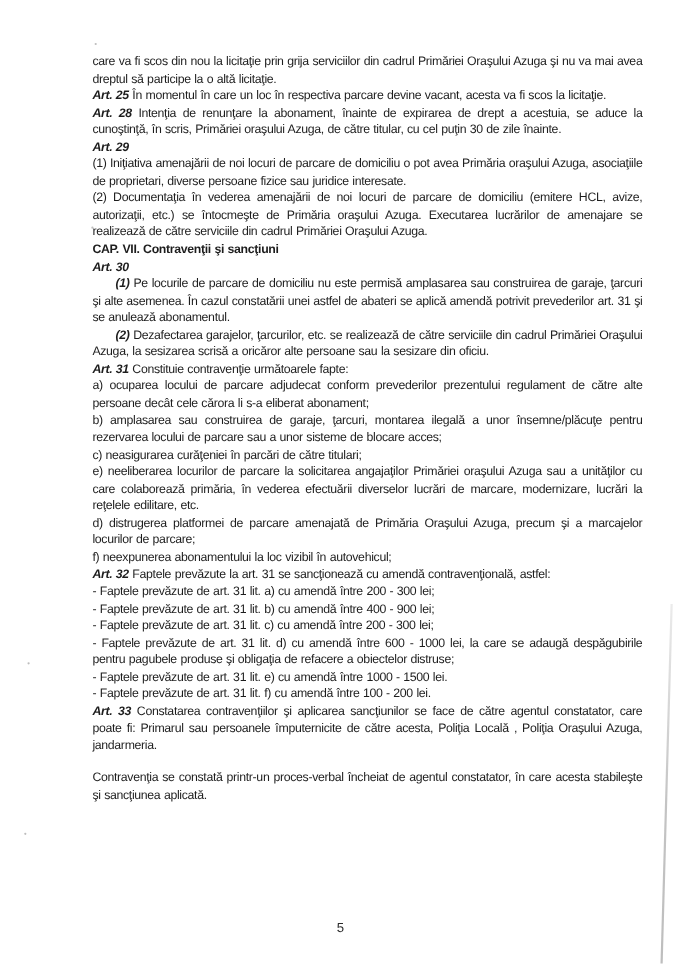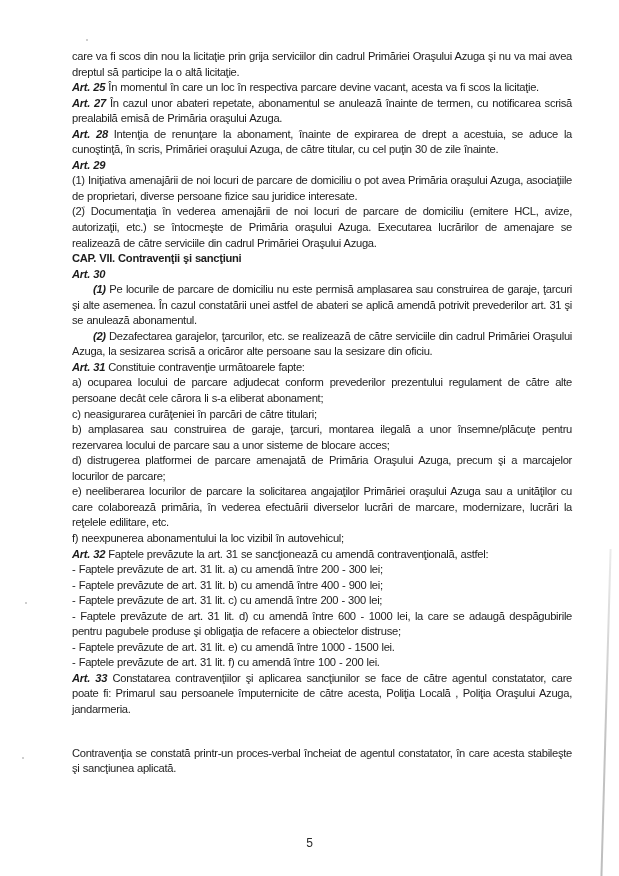--- a/index.html
+++ b/index.html
@@ -9,35 +9,35 @@
     position: relative;
     overflow: hidden;
     font-family: "Liberation Sans", sans-serif;
   }
   .page {
     position: absolute; inset: 0;
     background: #ffffff;
   }
   .content {
     position: absolute;
-    left: 72px; top: 49px; width: 500px;
+    left: 84px; top: 49px; width: 500px;
     color: #1d1d1d;
   }
   .para {
     margin: 0;
     text-align: justify;
     font-size: 11.2px;
     line-height: 15.55px;
     letter-spacing: -0.3px;
     word-spacing: 0.4px;
   }
   .para .bi { font-weight: bold; font-style: italic; }
   .para .b  { font-weight: bold; margin-top: 23px; }
   .para.indent { text-indent: 21px; }
-  .para.spaced { margin-top: 28px; }
+  .para.spaced { margin-top: 14px; }
   .page-number {
     position: absolute;
     top: 836px; left: 0; right: 0;
     text-align: center;
     font-size: 12px;
     color: #2a2a2a;
   }
   .speck {
     position: absolute;
     width: 2px; height: 2px;
@@ -58,35 +58,34 @@
     opacity: 0.8;
   }
 </style>
 </head>
 <body>
 
 <div class="page">
   <div class="content">
       <p class="para"><span>care va fi scos din nou la licitaţie prin grija serviciilor din cadrul Primăriei Oraşului Azuga şi nu va mai avea dreptul să participe la o altă licitaţie.</span></p>
       <p class="para"><span class="bi">Art. 25</span><span> În momentul în care un loc în respectiva parcare devine vacant, acesta va fi scos la licitaţie.</span></p>
-      <p class="para"><span class="bi">Art. 27</span><span> În cazul unor abateri repetate, abonamentul se anulează  înainte de termen, cu notificarea scrisă prealabilă emisă de Primăria oraşului Azuga.</span></p>
       <p class="para"><span class="bi">Art. 28</span><span> Intenţia de renunţare la abonament, înainte de expirarea de drept a acestuia, se aduce la cunoştinţă, în scris, Primăriei oraşului Azuga, de către titular, cu cel puţin 30 de zile înainte.</span></p>
       <p class="para"><span class="bi">Art. 29</span></p>
       <p class="para"><span>(1)  Iniţiativa amenajării de noi locuri de parcare de domiciliu o pot avea Primăria oraşului Azuga, asociaţiile de proprietari, diverse persoane fizice sau juridice interesate.</span></p>
       <p class="para"><span>(2) Documentaţia în vederea amenajării de noi locuri de parcare de domiciliu (emitere HCL, avize, autorizaţii, etc.) se întocmeşte de Primăria oraşului Azuga. Executarea lucrărilor de amenajare se realizează de către serviciile din cadrul Primăriei Oraşului Azuga.</span></p>
       <p class="para"><span class="b">CAP. VII. Contravenţii şi sancţiuni</span></p>
       <p class="para"><span class="bi">Art. 30</span></p>
       <p class="para indent"><span class="bi">(1)</span><span> Pe locurile de parcare de domiciliu nu este permisă amplasarea sau construirea de garaje, ţarcuri şi alte asemenea. În cazul constatării unei astfel de abateri se aplică amendă potrivit prevederilor art. 31 şi se anulează abonamentul.</span></p>
       <p class="para indent"><span class="bi">(2)</span><span> Dezafectarea garajelor, ţarcurilor, etc. se realizează de către serviciile din cadrul Primăriei Oraşului Azuga, la sesizarea scrisă a oricăror alte persoane sau la sesizare din oficiu.</span></p>
       <p class="para"><span class="bi">Art. 31</span><span> Constituie contravenţie următoarele fapte:</span></p>
       <p class="para"><span>a) ocuparea locului de parcare adjudecat conform prevederilor prezentului regulament de către alte persoane decât cele cărora li s-a eliberat abonament;</span></p>
+      <p class="para"><span>b) amplasarea sau construirea de garaje, ţarcuri, montarea ilegală a unor însemne/plăcuţe pentru rezervarea locului de parcare sau a unor sisteme de blocare acces;</span></p>
       <p class="para"><span>c) neasigurarea curăţeniei în parcări de către titulari;</span></p>
-      <p class="para"><span>b) amplasarea sau construirea de garaje, ţarcuri, montarea ilegală a unor însemne/plăcuţe pentru rezervarea locului de parcare sau a unor sisteme de blocare acces;</span></p>
+      <p class="para"><span>e) neeliberarea locurilor de parcare la solicitarea angajaţilor Primăriei oraşului Azuga sau a unităţilor cu care colaborează primăria, în vederea efectuării diverselor lucrări de marcare, modernizare, lucrări la reţelele edilitare, etc.</span></p>
       <p class="para"><span>d) distrugerea platformei de parcare amenajată de Primăria Oraşului Azuga, precum şi a marcajelor  locurilor de parcare;</span></p>
-      <p class="para"><span>e) neeliberarea locurilor de parcare la solicitarea angajaţilor Primăriei oraşului Azuga sau a unităţilor cu care colaborează primăria, în vederea efectuării diverselor lucrări de marcare, modernizare, lucrări la reţelele edilitare, etc.</span></p>
       <p class="para"><span>f) neexpunerea abonamentului  la loc vizibil în autovehicul;</span></p>
       <p class="para"><span class="bi">Art. 32</span><span> Faptele prevăzute la art. 31 se sancţionează cu amendă contravenţională, astfel:</span></p>
       <p class="para"><span>- Faptele prevăzute de art. 31 lit. a)  cu amendă între  200 -  300 lei;</span></p>
       <p class="para"><span>- Faptele prevăzute de art. 31 lit.  b) cu amendă între 400  - 900 lei;</span></p>
       <p class="para"><span>- Faptele prevăzute de art. 31 lit. c) cu amendă între  200 - 300 lei;</span></p>
       <p class="para"><span>- Faptele prevăzute de art. 31 lit. d) cu amendă între 600 - 1000 lei, la care se adaugă despăgubirile pentru pagubele produse şi obligaţia de refacere a obiectelor distruse;</span></p>
       <p class="para"><span>- Faptele prevăzute de art. 31 lit. e) cu amendă între  1000 - 1500 lei.</span></p>
       <p class="para"><span>- Faptele prevăzute de art. 31 lit. f) cu amendă între  100 - 200 lei.</span></p>
       <p class="para"><span class="bi">Art. 33</span><span> Constatarea contravenţiilor şi aplicarea sancţiunilor se face de către agentul constatator, care poate fi: Primarul sau  persoanele împuternicite de către acesta, Poliţia Locală , Poliţia Oraşului Azuga, jandarmeria.</span></p>
       <p class="para spaced"><span>Contravenţia se constată printr-un proces-verbal încheiat de agentul constatator, în care acesta stabileşte şi sancţiunea aplicată.</span></p>

